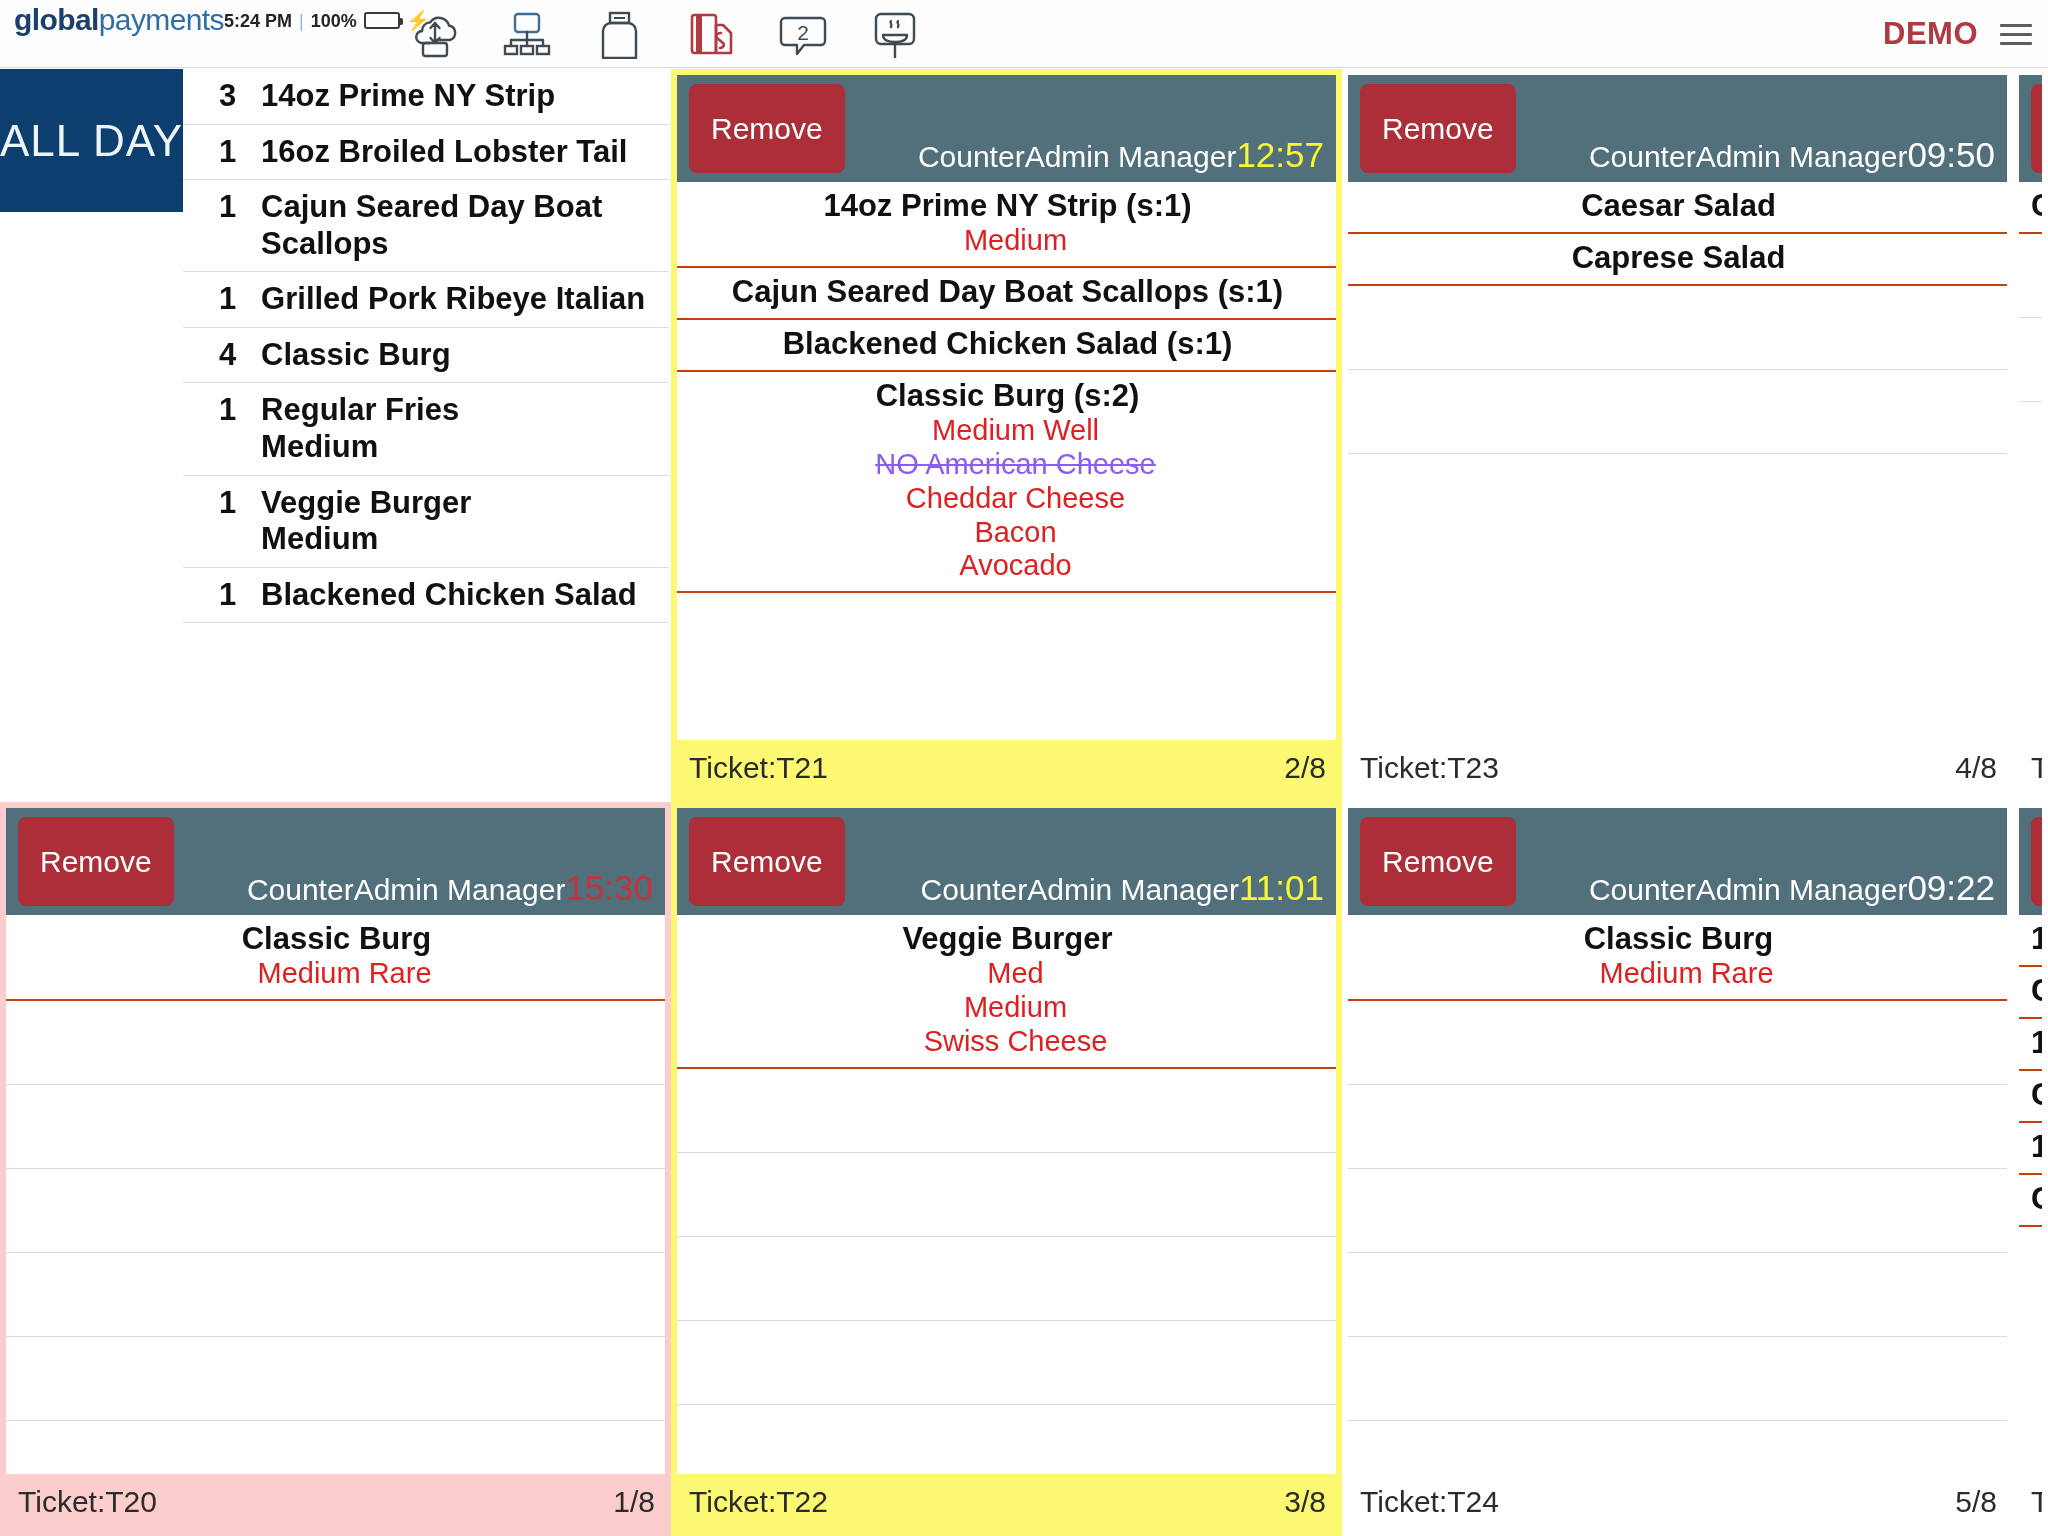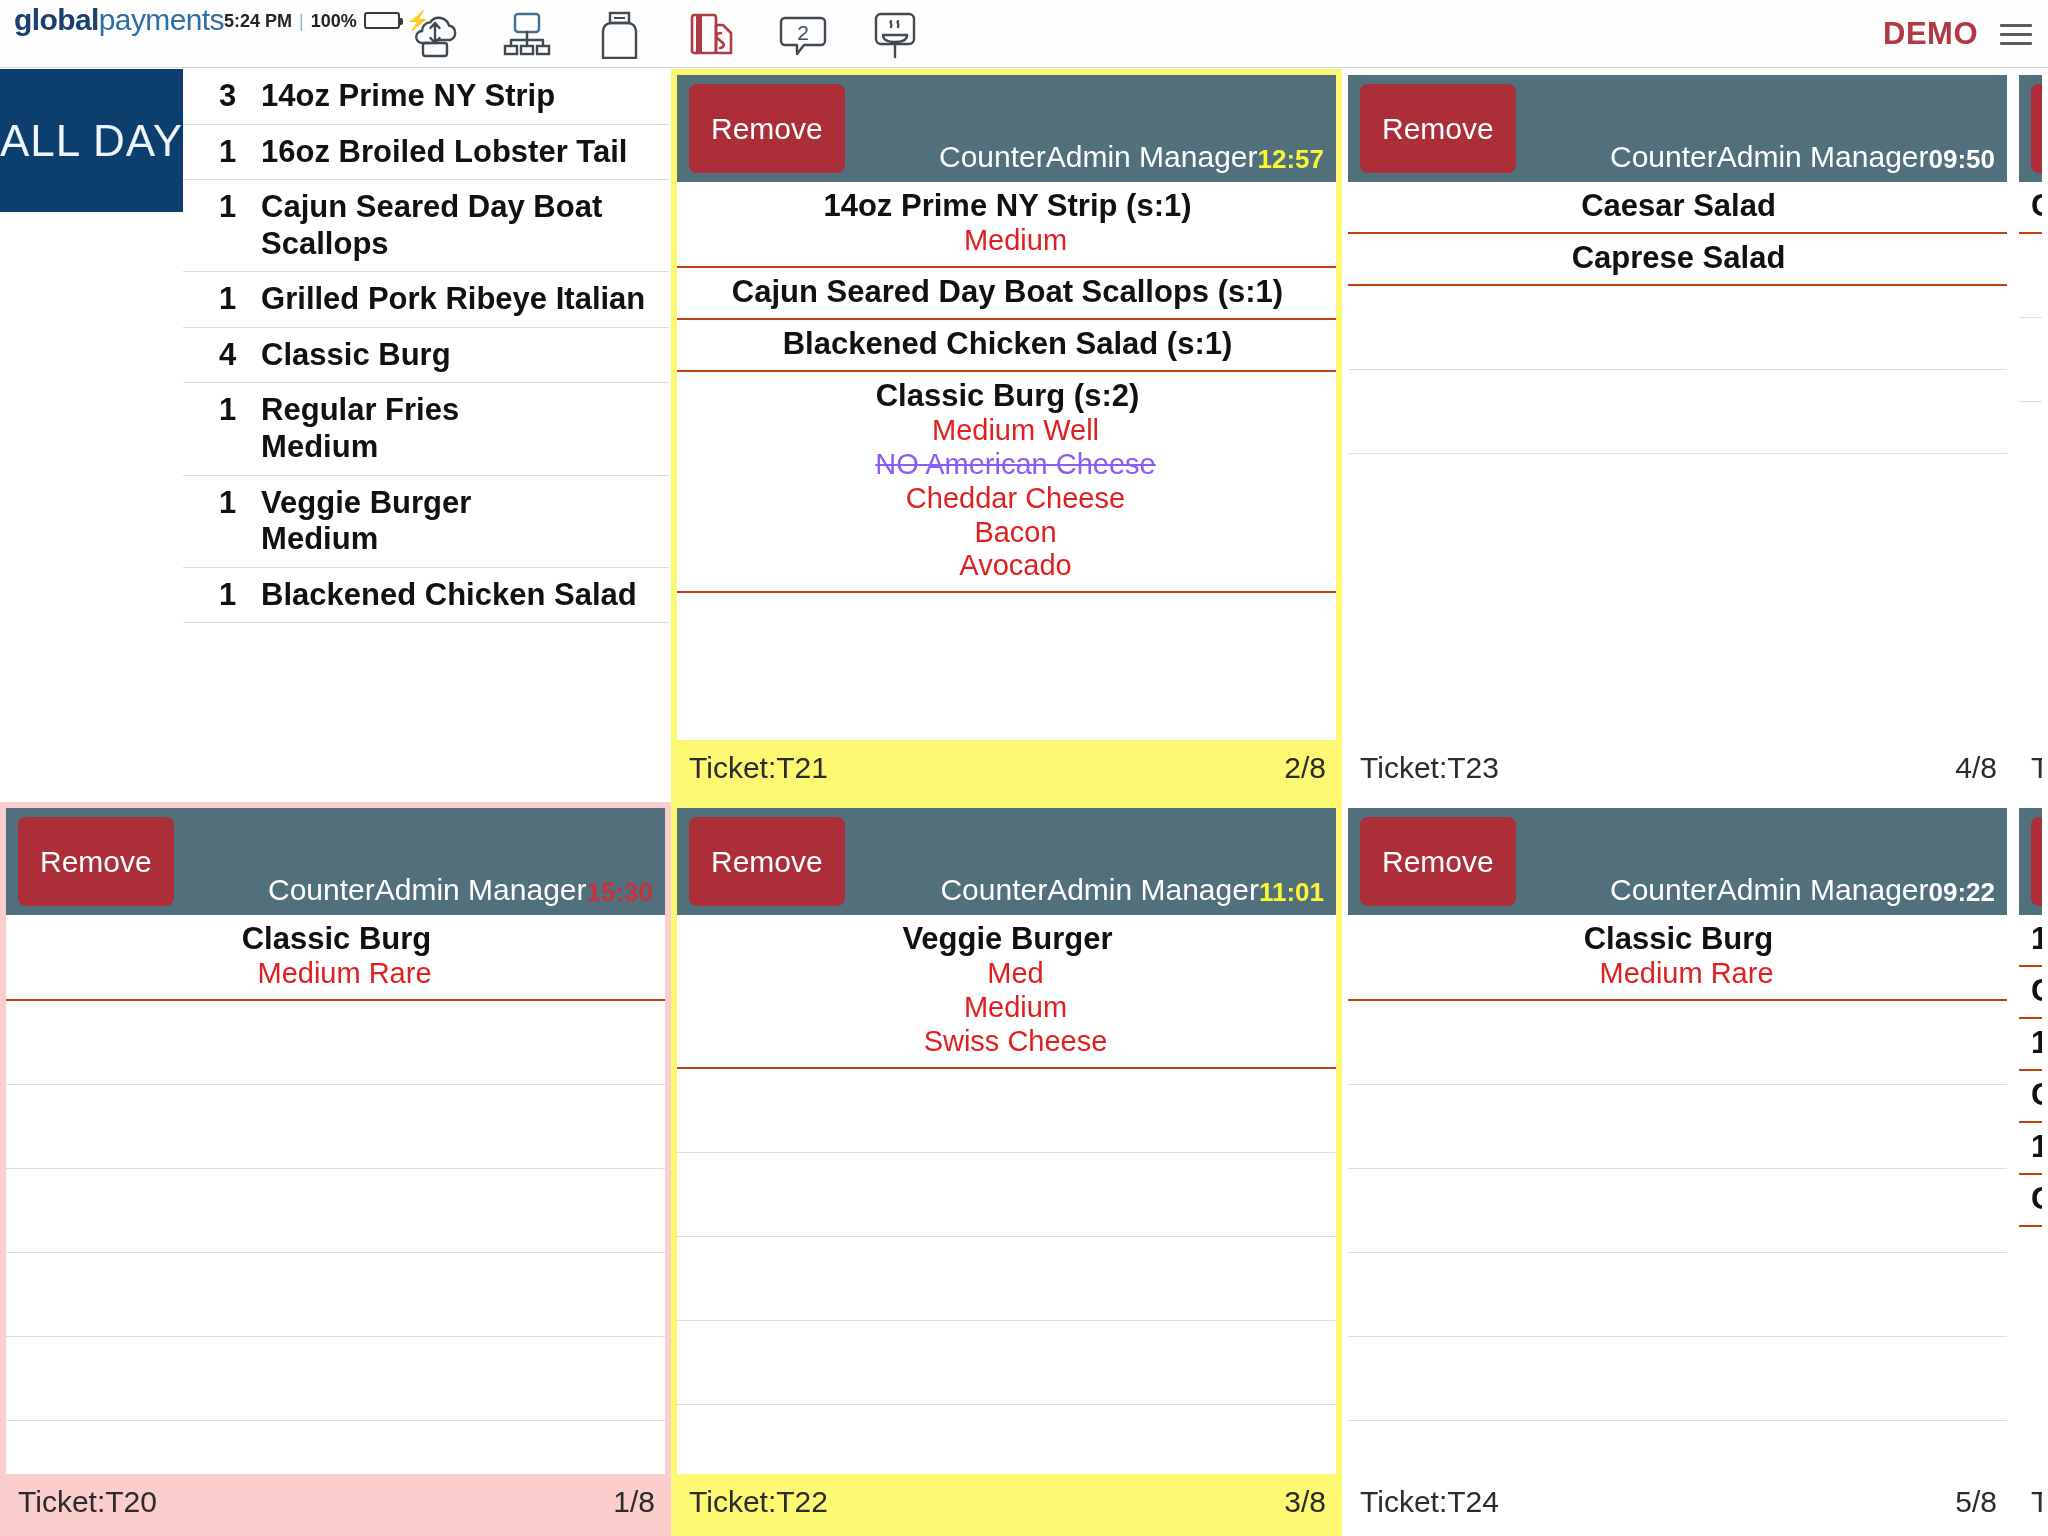--- a/index.html
+++ b/index.html
@@ -127,21 +127,21 @@
     font-family: "Liberation Sans", sans-serif;
     font-size: 30px; font-weight: 400;
     padding: 0 22px; cursor: pointer;
     align-self: stretch;
   }
   .t-header-meta {
     display: flex; flex-direction: row; align-items: flex-end;
     justify-content: center; line-height: 1.03;
   }
   .t-src, .t-user { color: #ffffff; font-size: 30px; font-weight: 400; }
-  .t-timer { font-size: 26px; font-weight: 700; }
+  .t-timer { font-size: 35px; font-weight: 400; }
   .t-timer.warn { color: #f9f636; }
   .t-timer.late { color: #c6333c; }
   .t-timer.ok   { color: #ffffff; }
 
   .t-body { flex: 1 1 auto; overflow: hidden; background: #ffffff; }
   .t-item {
     border-bottom: 2px solid #c2410c;
     padding: 6px 10px 8px 12px;
     text-align: center;
   }

